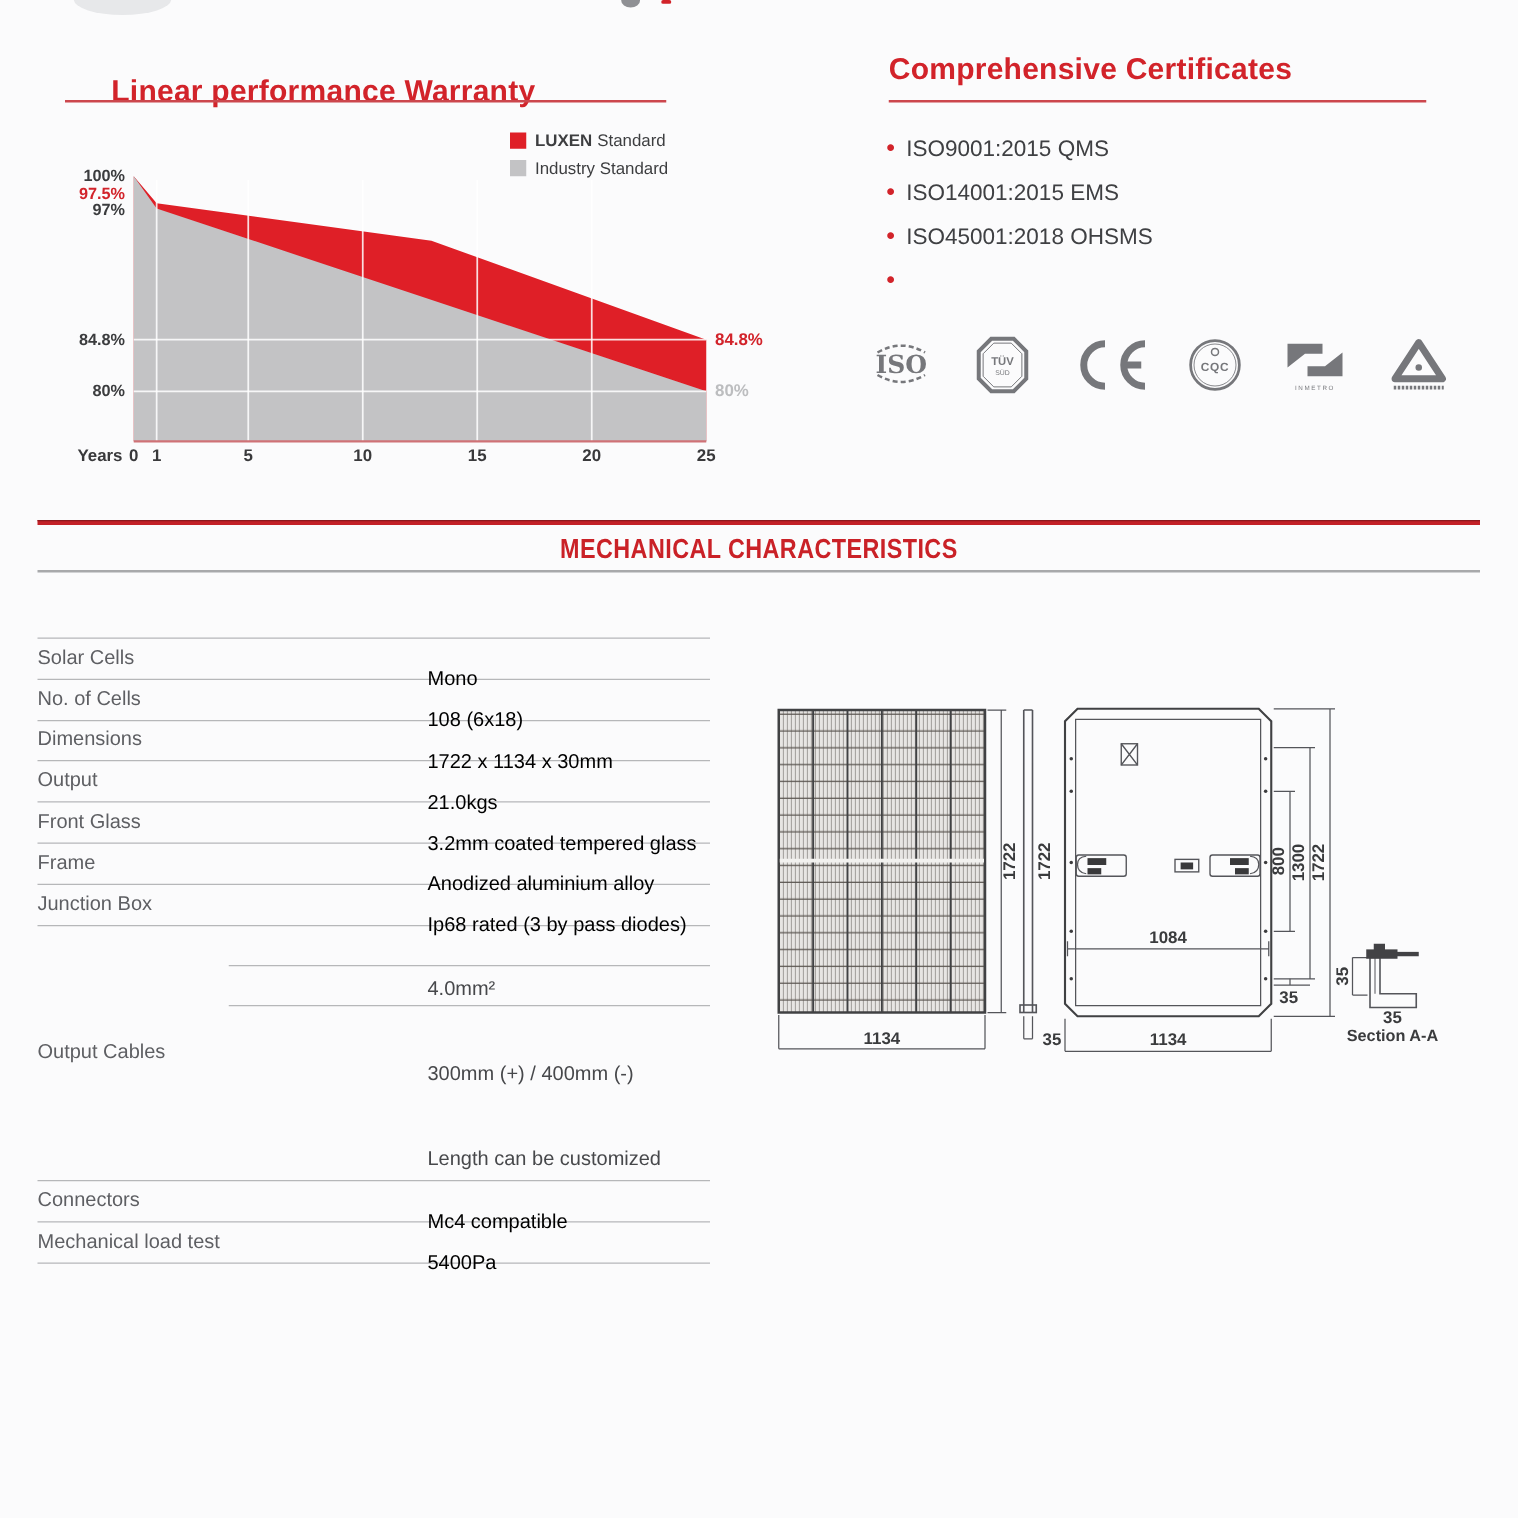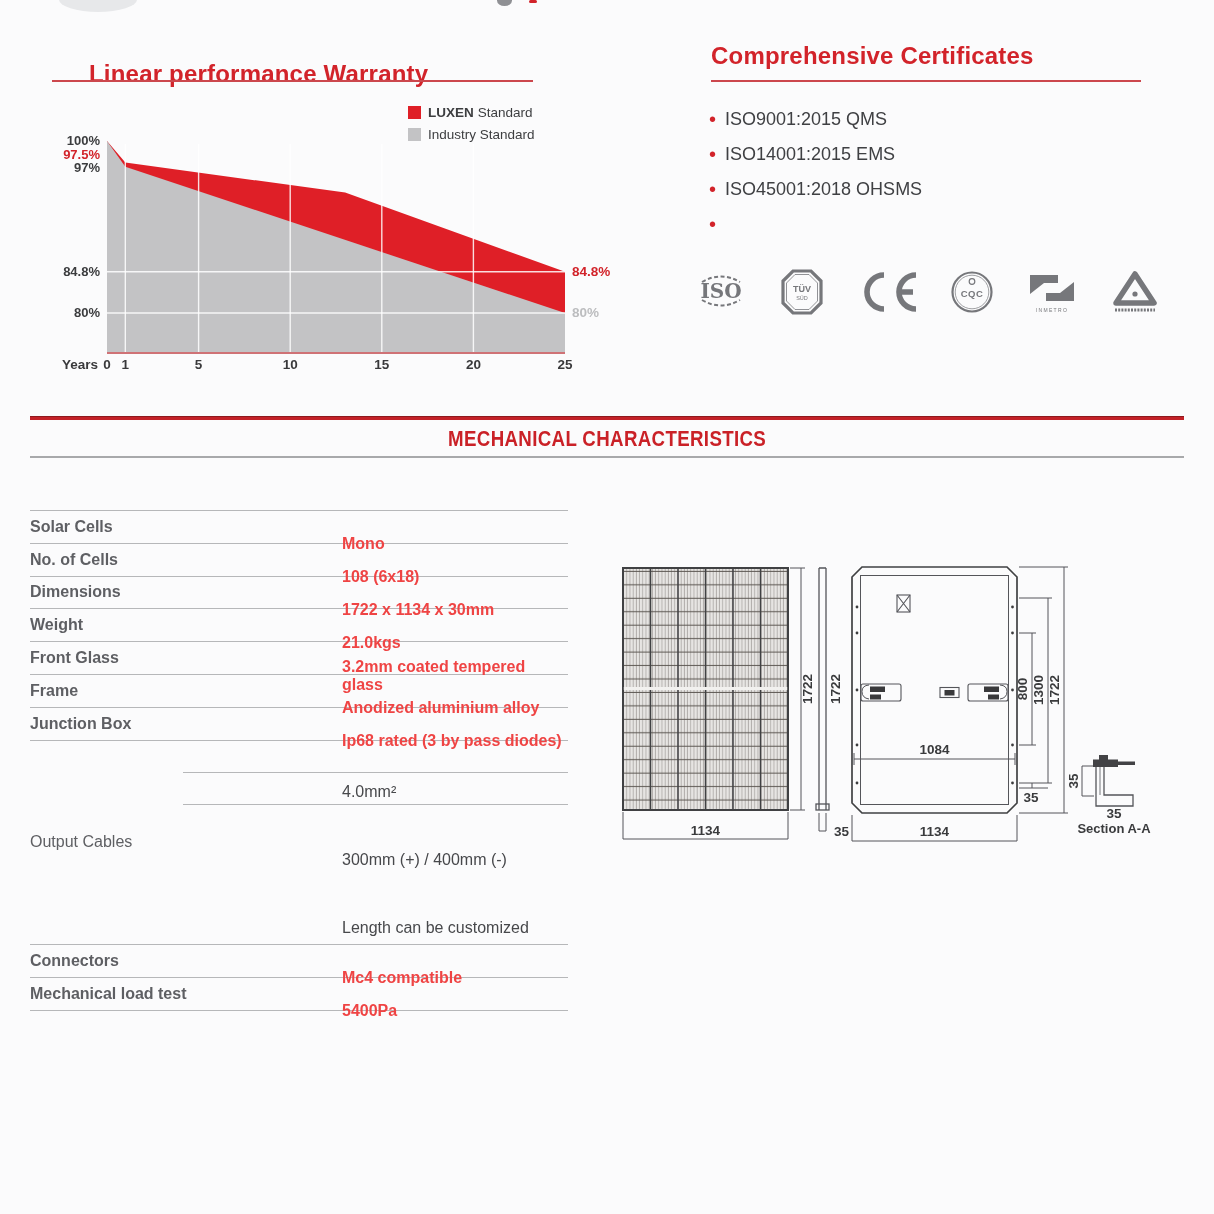--- a/index.html
+++ b/index.html
@@ -28,23 +28,23 @@
   .cert-icons svg{display:block;}
   .icon-gray{color:#76777b;}
   
   .divider-red{left:30px;top:416px;width:1154px;height:3px;background:#c32127;border-top:1px solid #8d191e;}
   .mech-header-wrap{left:0;right:0;top:426px;text-align:center;}
   .mech-header{display:inline-block;font-size:22px;font-weight:bold;color:#ca2127;
                transform:scaleX(.85);letter-spacing:.4px;}
   .divider-gray{left:30px;top:456px;width:1154px;height:2px;background:#a8a9ab;}
   
   .spec-table{left:30px;top:510px;width:538px;font-size:16px;border-top:1px solid #b6b7b9;}
-  .spec-row{display:flex;align-items:center;height:31.8px;border-bottom:1px solid #b6b7b9;font-weight:bold;}
+  .spec-row{display:flex;align-items:center;height:31.8px;border-bottom:1px solid #b6b7b9;}
   .spec-label{width:312px;color:#5e5f63;}
-  .spec-value{flex:1;color:#ef4444;margin-top:35px;}
+  .spec-value{flex:1;color:#000000;margin-top:35px;}
   .spec-group{display:flex;border-bottom:1px solid #b6b7b9;position:relative;}
   .spec-group .spec-label{display:flex;align-items:center;}
   .group-values{flex:1;display:flex;flex-direction:column;}
   .group-values .sub{height:31.8px;display:flex;align-items:center;color:#47484b;margin-top:36px;}
   .subline{position:absolute;left:153px;right:0;height:1px;background:#b6b7b9;}
   .subline.s1{top:31.8px;} .subline.s2{top:63.6px;}
   
   .drawings-svg{left:600px;top:545px;width:614px;height:330px;font-family:"Liberation Sans",sans-serif;}
   .dim-text{font-size:13.5px;font-weight:600;fill:#3a3b3d;}
 </style>
@@ -176,21 +176,21 @@
   </div>
   <div class="spec-row">
     <div class="spec-label">No. of Cells</div>
     <div class="spec-value">108 (6x18)</div>
   </div>
   <div class="spec-row">
     <div class="spec-label">Dimensions</div>
     <div class="spec-value">1722 x 1134 x 30mm</div>
   </div>
   <div class="spec-row">
-    <div class="spec-label">Weight</div>
+    <div class="spec-label">Output</div>
     <div class="spec-value">21.0kgs</div>
   </div>
   <div class="spec-row">
     <div class="spec-label">Front Glass</div>
     <div class="spec-value">3.2mm coated tempered glass</div>
   </div>
   <div class="spec-row">
     <div class="spec-label">Frame</div>
     <div class="spec-value">Anodized aluminium alloy</div>
   </div>

